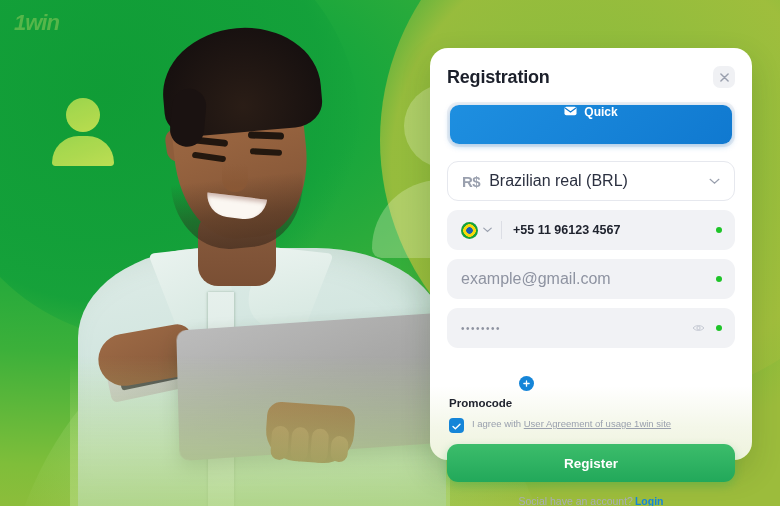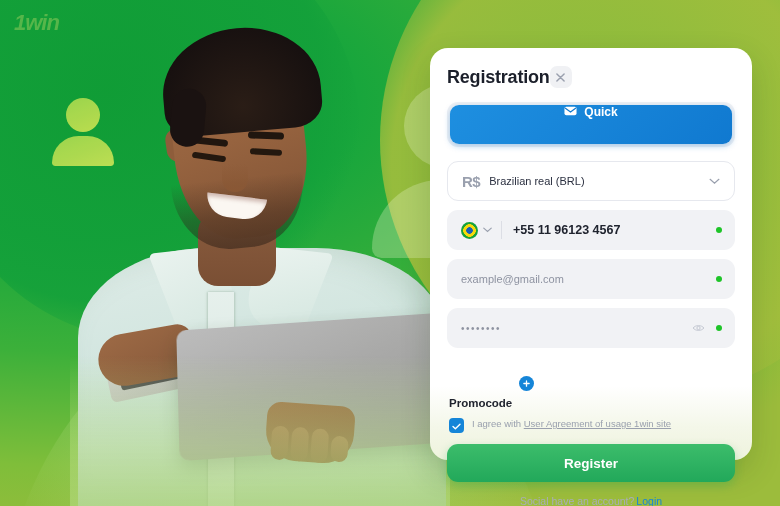--- a/index.html
+++ b/index.html
@@ -221,21 +221,21 @@
     position: absolute;
     left: 430px; top: 48px;
     width: 322px; height: 412px;
     background: linear-gradient(180deg, #ffffff 0%, #ffffff 82%, #f4f7e9 92%, #eef3dd 100%);
     border-radius: 18px;
     box-shadow: 0 12px 30px rgba(30,60,20,.18);
     padding: 18px 17px 0 17px;
   }
 
   .card-head {
-    display: flex; align-items: center; 
+    display: flex; align-items: center; justify-content: space-between;
     margin-bottom: 14px;
   }
   .card-title {
     font-size: 18px; font-weight: bold; color: #1b1f2a; letter-spacing: -.2px;
   }
   .close-btn {
     width: 22px; height: 22px; border-radius: 7px;
     background: #f0f1f4;
     display: flex; align-items: center; justify-content: center;
     cursor: pointer; border: none;
@@ -266,21 +266,21 @@
     display: flex; align-items: center;
     padding: 0 14px;
     margin-bottom: 9px;
   }
   .field.outlined { background: #fff; border: 1px solid #e6e8ee; }
 
   .cur-symbol {
     font-size: 15px; font-weight: bold; color: #9aa0ae; margin-right: 9px;
     letter-spacing: -.5px;
   }
-  .field-text { font-size: 11px; color: #2b3040; }
+  .field-text { font-size: 16px; color: #2b3040; }
   .field-text.ph { color: #8e93a1; }
   .field-value { font-size: 12.5px; color: #20242f; font-weight: bold; }
 
   .chev { margin-left: auto; color: #9aa0ae; display: flex; }
 
   .flag {
     width: 17px; height: 17px; border-radius: 50%;
     background: radial-gradient(circle at 50% 50%, #1a5fb4 0%, #1a5fb4 26%, #f5d90a 27%, #f5d90a 52%, #19a33a 53%, #19a33a 100%);
     flex: none;
   }
@@ -329,21 +329,21 @@
     color: #fff; font-size: 13.5px; font-weight: bold; cursor: pointer;
     font-family: "Liberation Sans", sans-serif;
     box-shadow: 0 4px 10px rgba(34,168,90,.3);
   }
 
   .card-foot {
     text-align: center; margin-top: 13px;
     font-size: 10.5px; color: #a8adb8;
   }
   .login-link {
-    color: #1585d8; font-weight: normal; cursor: pointer; margin-left: 2px;
+    color: #1585d8; font-weight: bold; cursor: pointer; margin-left: 2px;
   }
 </style>
 </head>
 <body>
 
 <div class="stage">
 
   <div class="bg-blob-a"></div>
   <div class="bg-blob-b"></div>
   <div class="bg-blob-c"></div>

